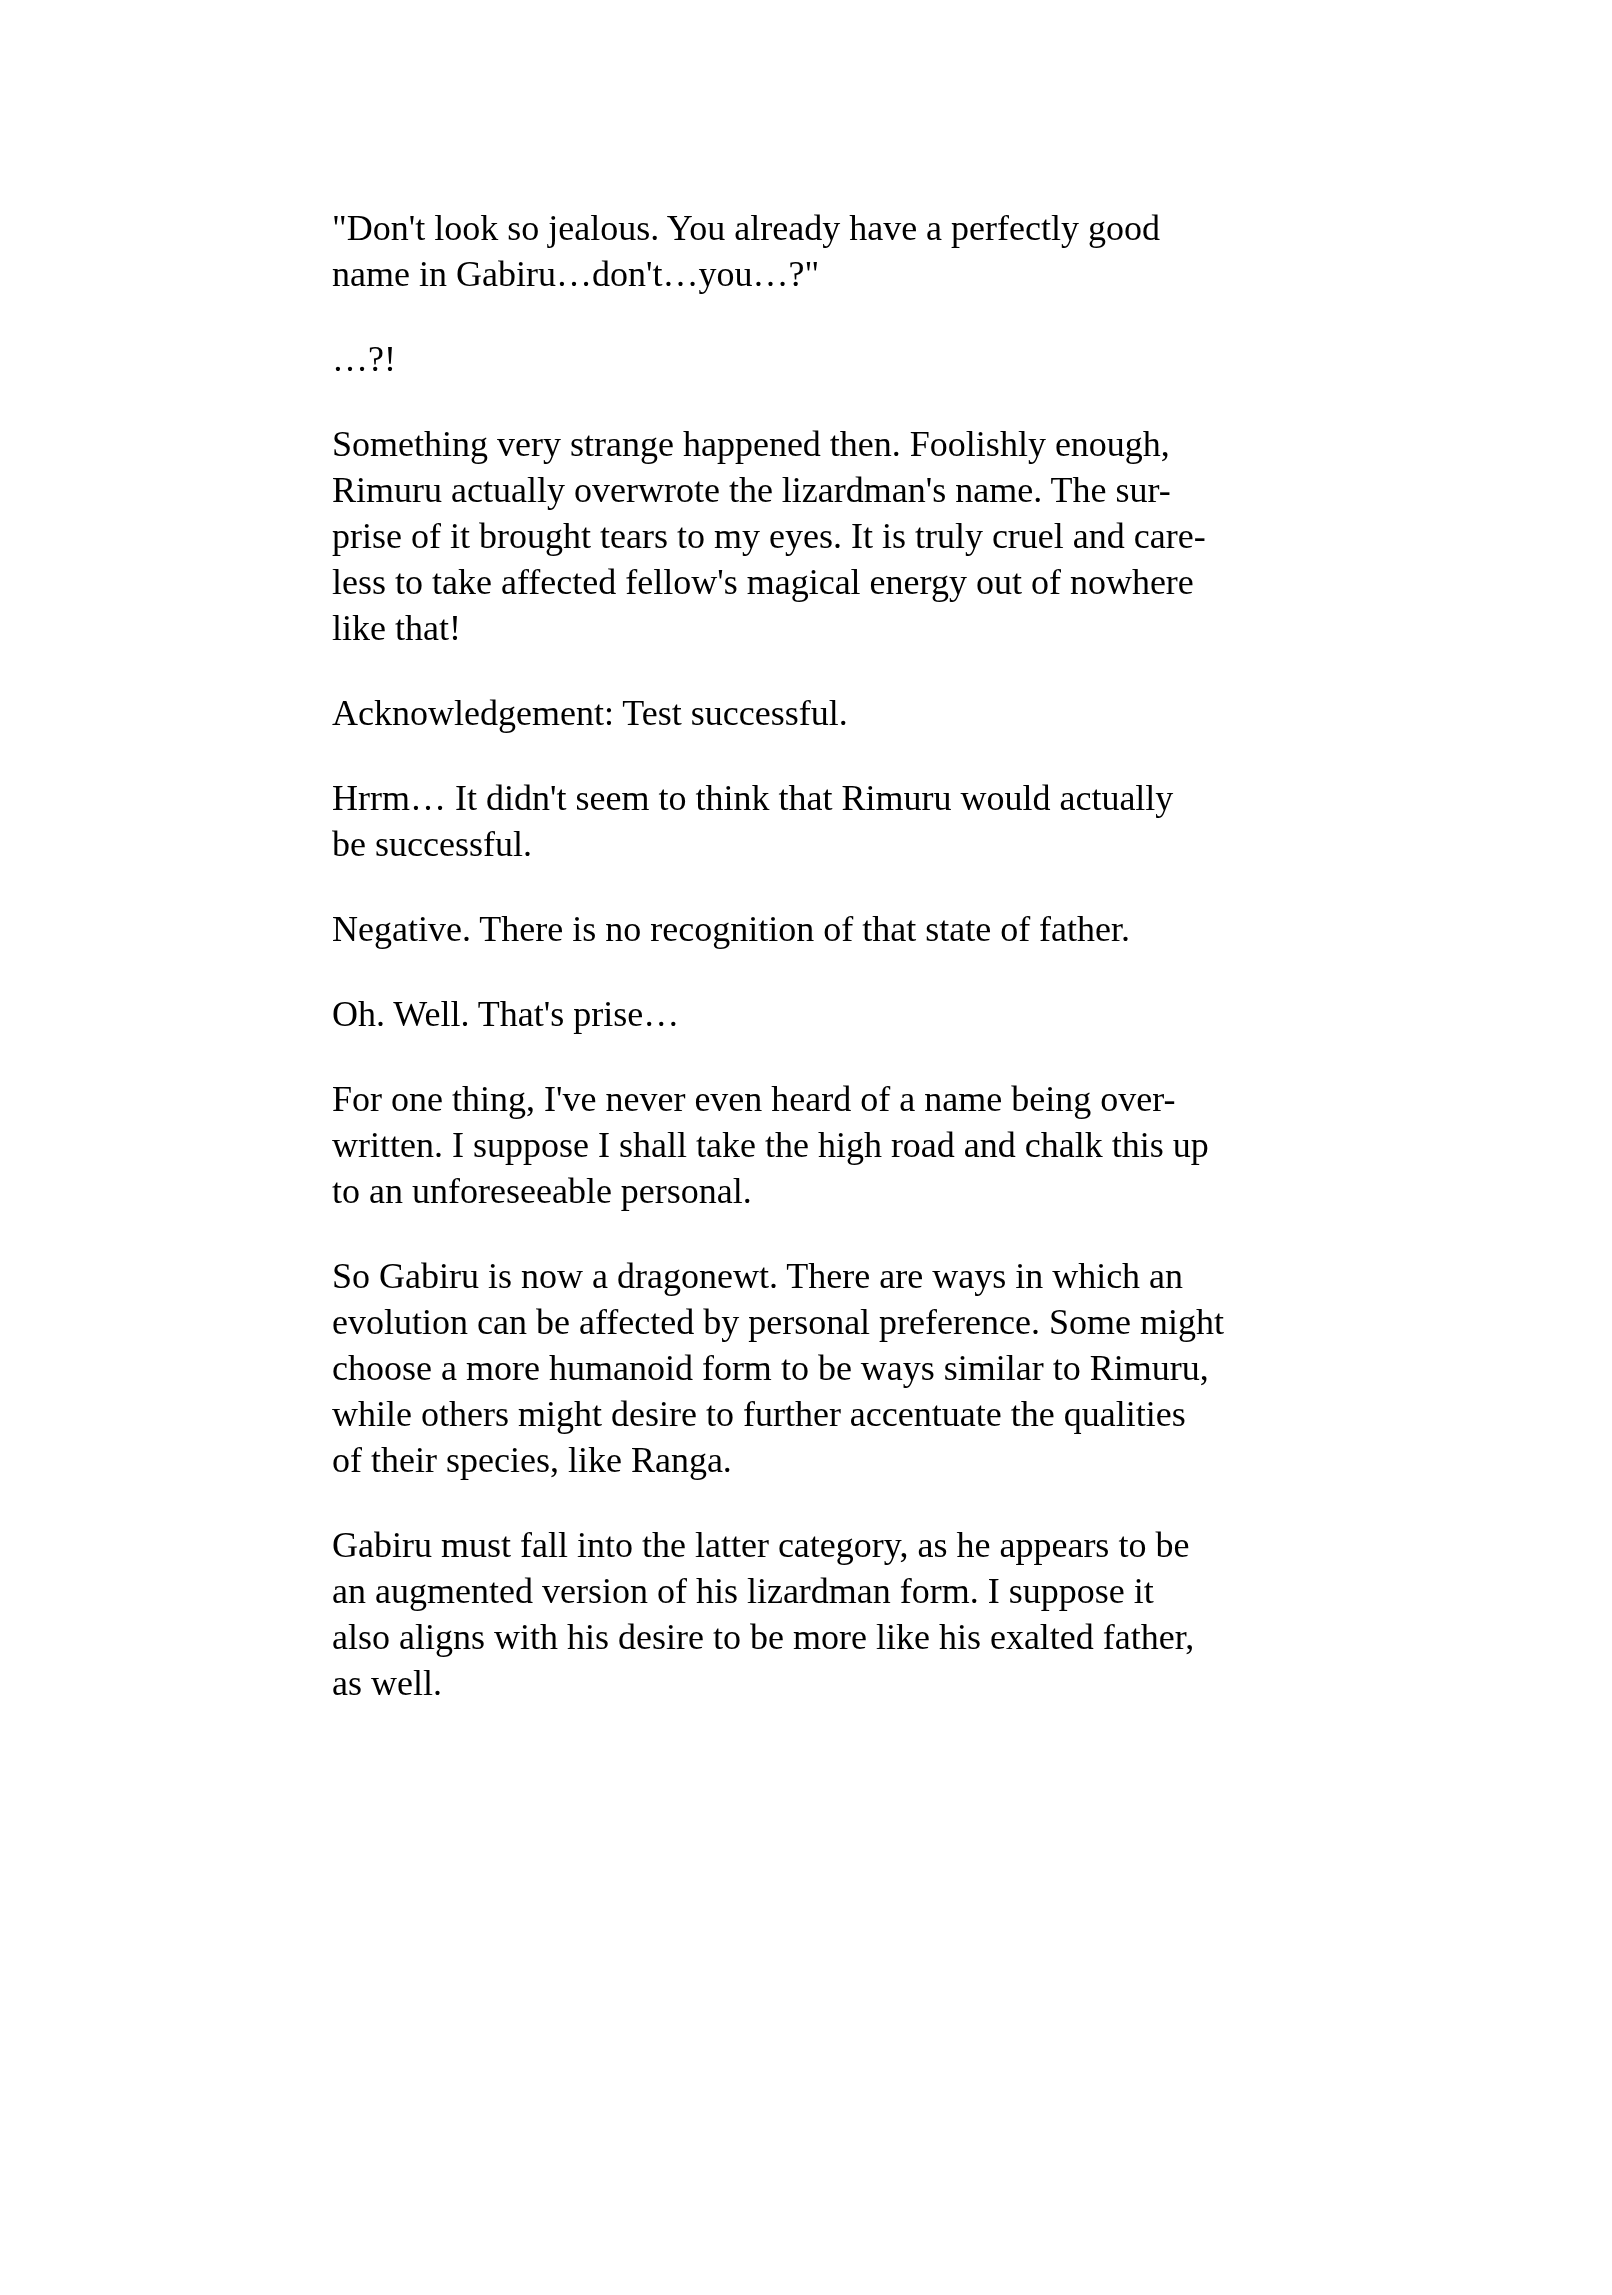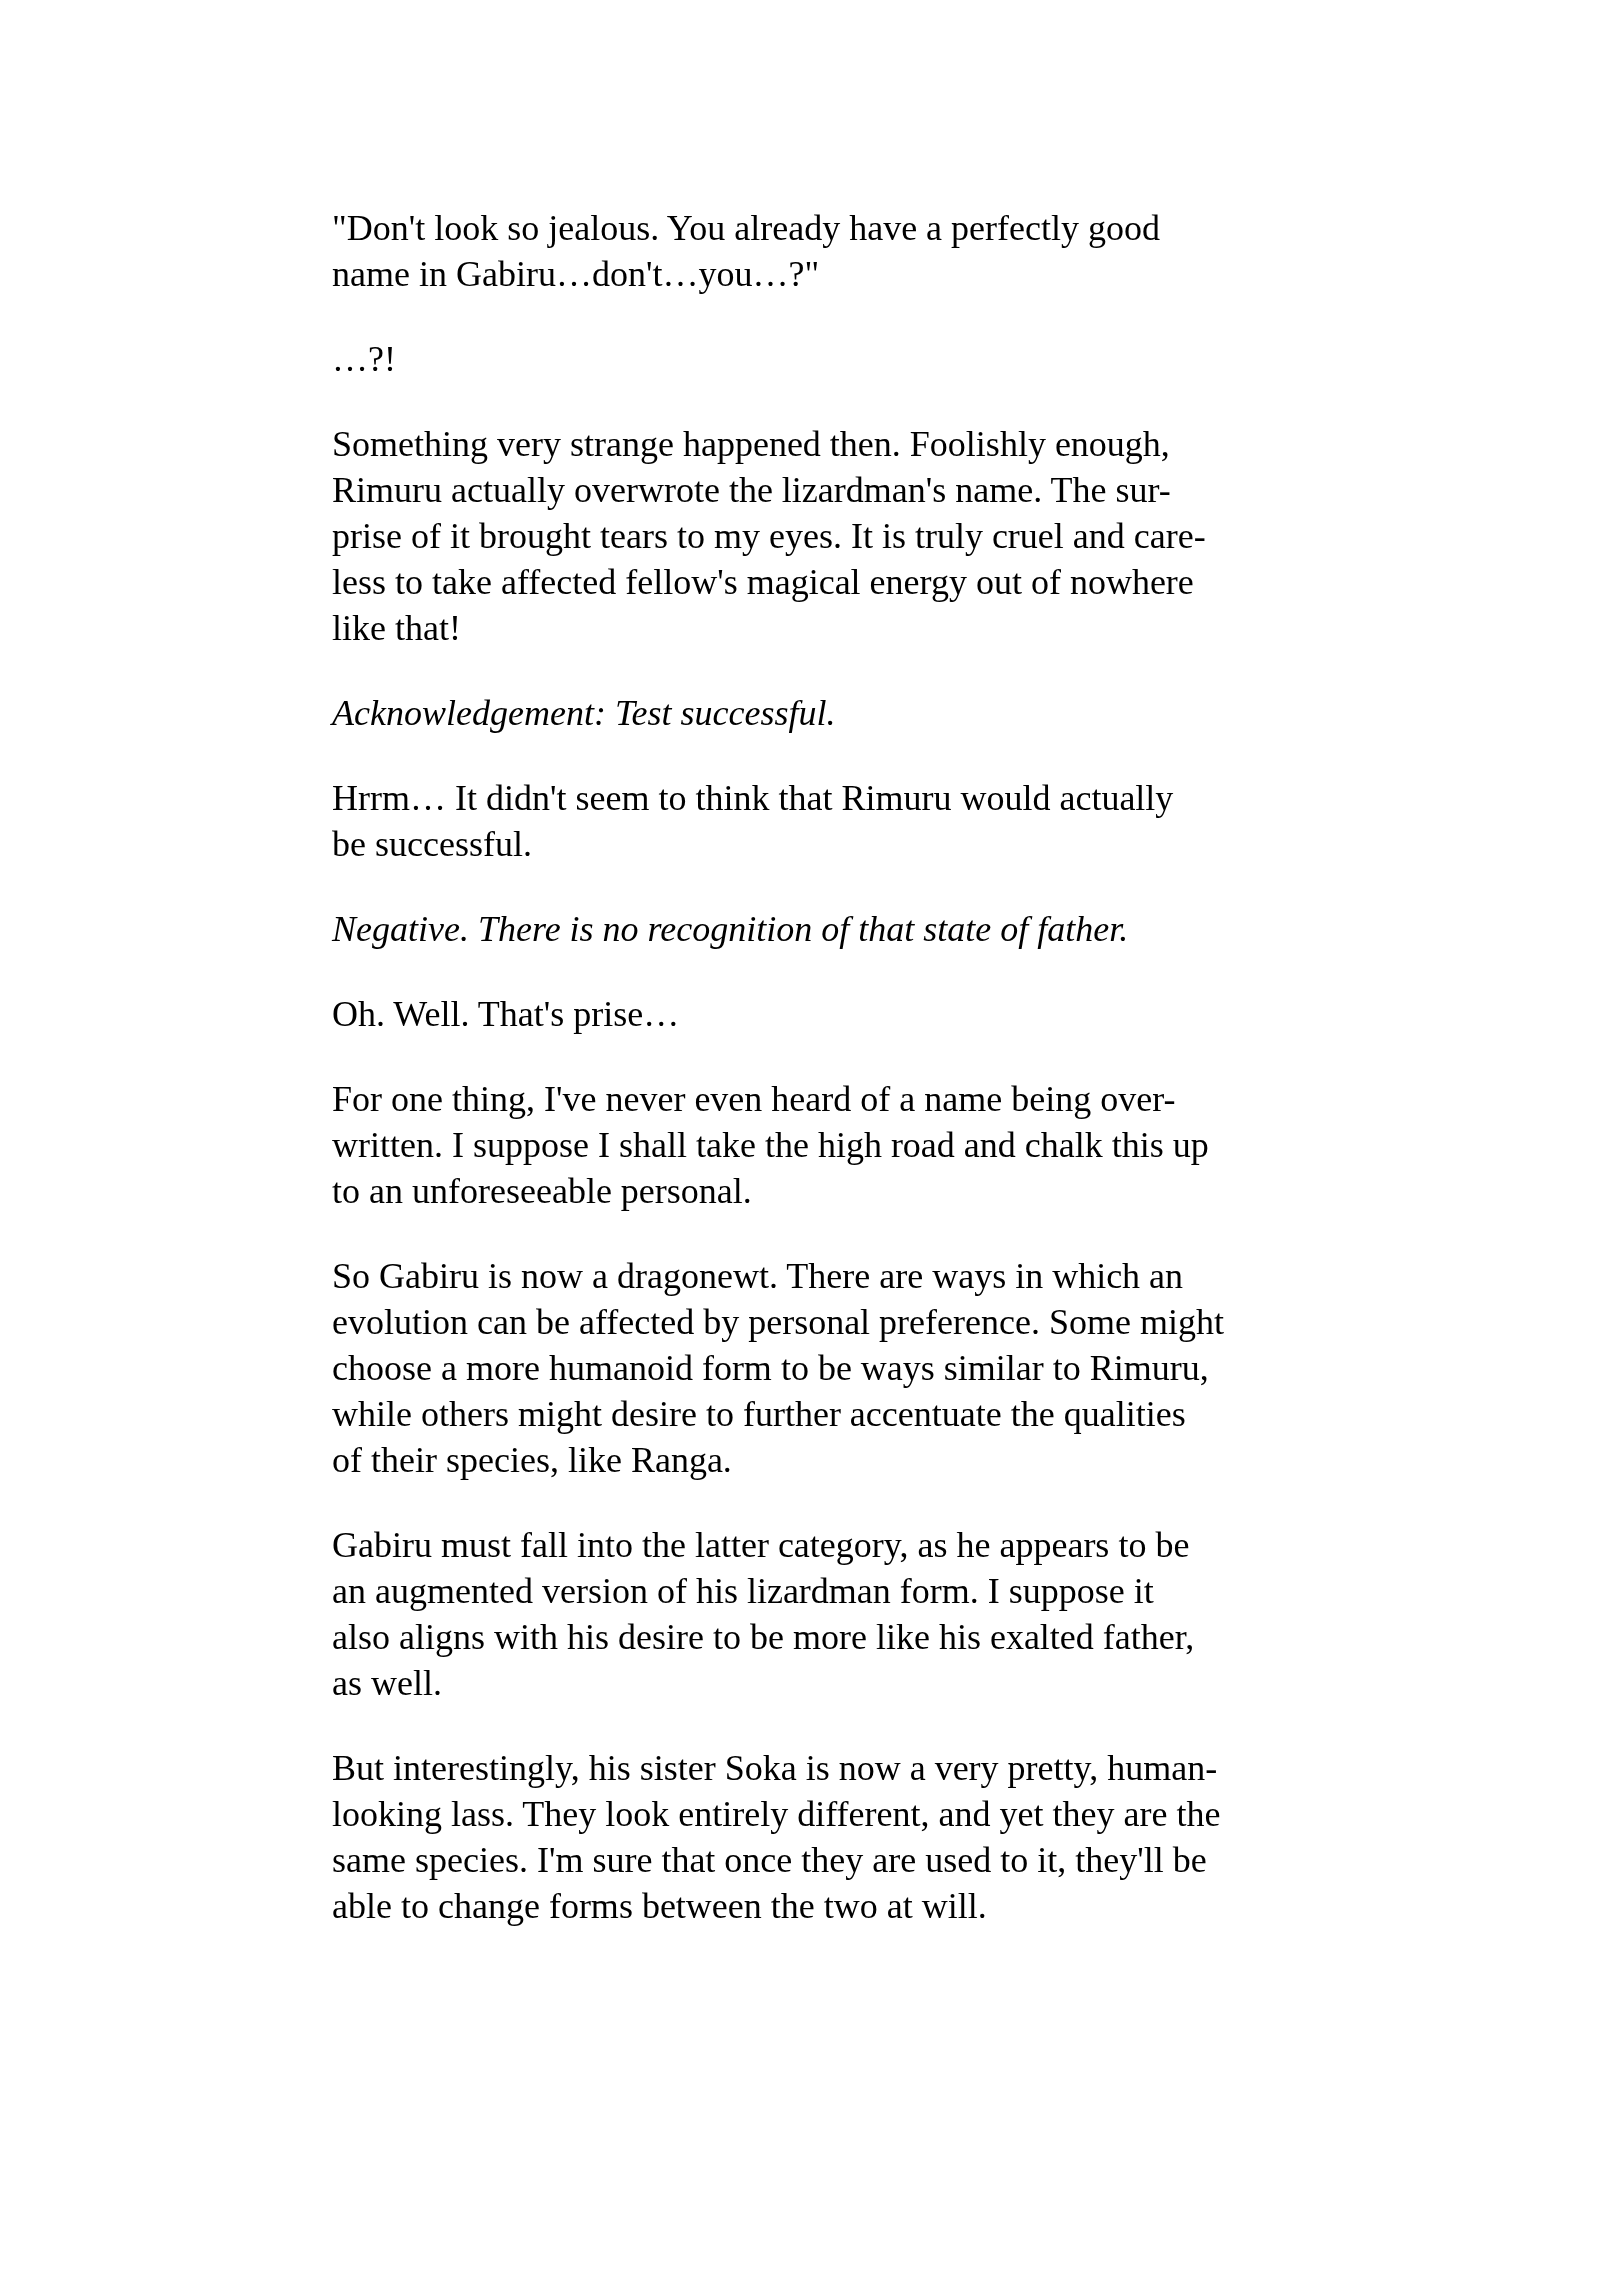--- a/index.html
+++ b/index.html
@@ -31,21 +31,20 @@
   }
   .para {
     margin: 0 0 39px 0;
     font-size: 36px;
     line-height: 46px;
     letter-spacing: 0px;
     white-space: pre-line;   
     text-align: left;
   }
   .para.italic {
-    font-style: italic;
   }
 </style>
 </head>
 <body>
 
 <div class="page">
   <div class="text-block">
     <p class="para">"Don't look so jealous. You already have a perfectly good
 name in Gabiru…don't…you…?"</p>
     <p class="para">…?!</p>
@@ -64,19 +63,15 @@
 to an unforeseeable personal.</p>
     <p class="para">So Gabiru is now a dragonewt. There are ways in which an
 evolution can be affected by personal preference. Some might
 choose a more humanoid form to be ways similar to Rimuru,
 while others might desire to further accentuate the qualities
 of their species, like Ranga.</p>
     <p class="para">Gabiru must fall into the latter category, as he appears to be
 an augmented version of his lizardman form. I suppose it
 also aligns with his desire to be more like his exalted father,
 as well.</p>
-    <p class="para">But interestingly, his sister Soka is now a very pretty, human-
-looking lass. They look entirely different, and yet they are the
-same species. I'm sure that once they are used to it, they'll be
-able to change forms between the two at will.</p>
   </div>
 </div>
 
 
 </body></html>

